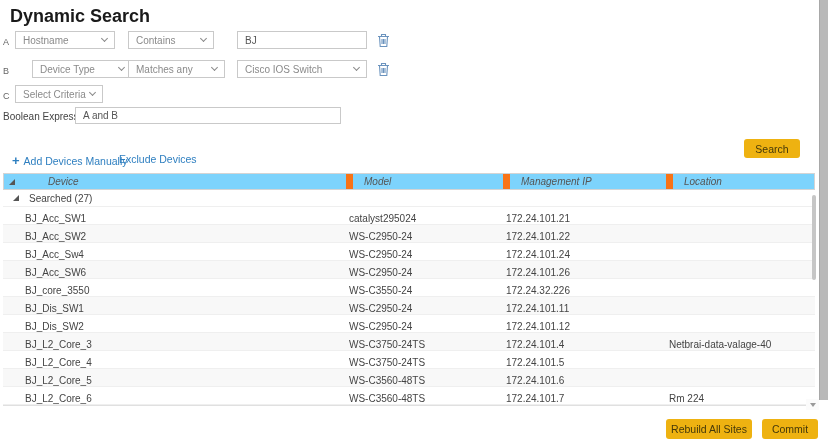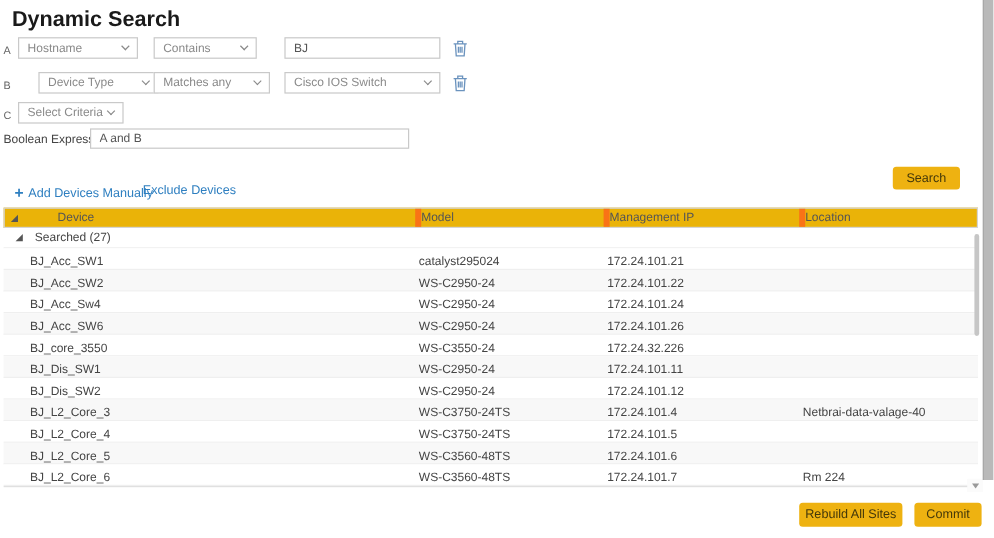--- a/index.html
+++ b/index.html
@@ -33,23 +33,23 @@
   .plus-glyph { font-size:13px; margin-right:4px; font-weight:bold; color:#2e7fc0; }
 
   .btn-yellow {
     background:#eeb211; border:none; border-radius:3px; color:#44380a;
     font-size:10.5px; font-family:"Liberation Sans", sans-serif;
     display:flex; align-items:center; justify-content:center; cursor:pointer;
   }
 
   
   .tbl { left:3px; top:173px; width:812px; }
-  .thead { display:flex; height:17px; background:#eab308;
-    border:1px solid #d4d4d4; font-size:10px; color:#555; }
-  .th { display:flex; align-items:center; border-left:5px solid #f97316; padding-left:0; }
+  .thead { display:flex; height:17px; background:#7dd3fc;
+    border:1px solid #d4d4d4; font-size:10px; color:#555;font-style:italic; }
+  .th { display:flex; align-items:center; border-left:7px solid #f97316; padding-left:11px; }
   .th.first { border-left:none; width:24px; padding-left:5px; }
   .th.c-device { width:318px; padding-left:20px; border-left:none; }
   .th.c-model { width:157px; }
   .th.c-ip { width:163px; }
   .th.c-loc { flex:1; }
 
   .tbody { border-bottom:1px solid #e0e0e0; }
   .row { display:flex; height:18px; align-items:flex-end; font-size:10px; color:#444;
     border-bottom:1px solid #efefef; background:#fff; }
   .tbody .row:nth-child(even) { background:#f8f8f8; }

